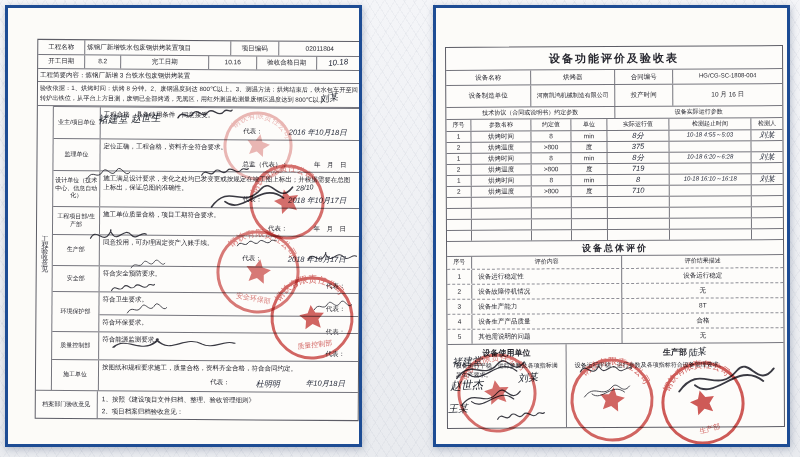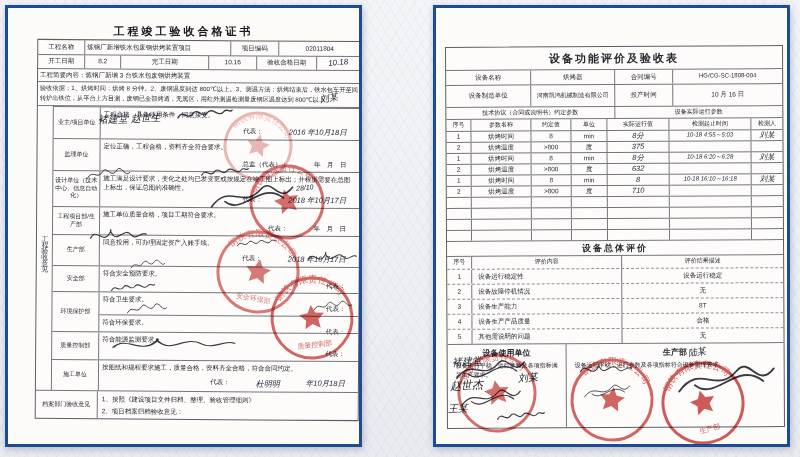--- a/index.html
+++ b/index.html
@@ -49,21 +49,20 @@
   .sohead{text-align:center;font-weight:bold;font-size:8px;margin-bottom:2px}
   .sotext{text-align:justify}
 </style>
 </head>
 <body>
 
 <div class="bgpattern"></div>
 
 <div class="doc doc-left">
  <div class="sheet">
-  <div class="title">工程竣工验收合格证书</div>
 
   <div class="tbl ltbl">
 
     <div class="r nt" style="height:14px">
       <div class="c lab" style="width:46px">工程名称</div>
       <div class="c" style="flex:1;display:flex;align-items:center">炼钢厂新增铁水包废钢烘烤装置项目</div>
       <div class="c lab" style="width:48px">项目编码</div>
       <div class="c lab" style="width:82px">02011804</div>
     </div>
 
@@ -339,21 +338,21 @@
       <div class="c lab" style="width:36px">min</div>
       <div class="c lab hwin" style="width:62px">8分</div>
       <div class="c lab hwin" style="width:82px;font-size:6px">10-18 6:20～6:28</div>
       <div class="c lab hwin" style="flex:1">刘某</div>
     </div>
     <div class="r" style="height:11px">
       <div class="c lab" style="width:24px">2</div>
       <div class="c lab" style="width:60px">烘烤温度</div>
       <div class="c lab" style="width:40px">&gt;800</div>
       <div class="c lab" style="width:36px">度</div>
-      <div class="c lab hwin" style="width:62px">632</div>
+      <div class="c lab hwin" style="width:62px">719</div>
       <div class="c" style="width:82px"></div>
       <div class="c" style="flex:1"></div>
     </div>
     <div class="r" style="height:11px">
       <div class="c lab" style="width:24px">1</div>
       <div class="c lab" style="width:60px">烘烤时间</div>
       <div class="c lab" style="width:40px">8</div>
       <div class="c lab" style="width:36px">min</div>
       <div class="c lab hwin" style="width:62px">8</div>
       <div class="c lab hwin" style="width:82px;font-size:6px">10-18 16:10～16:18</div>

